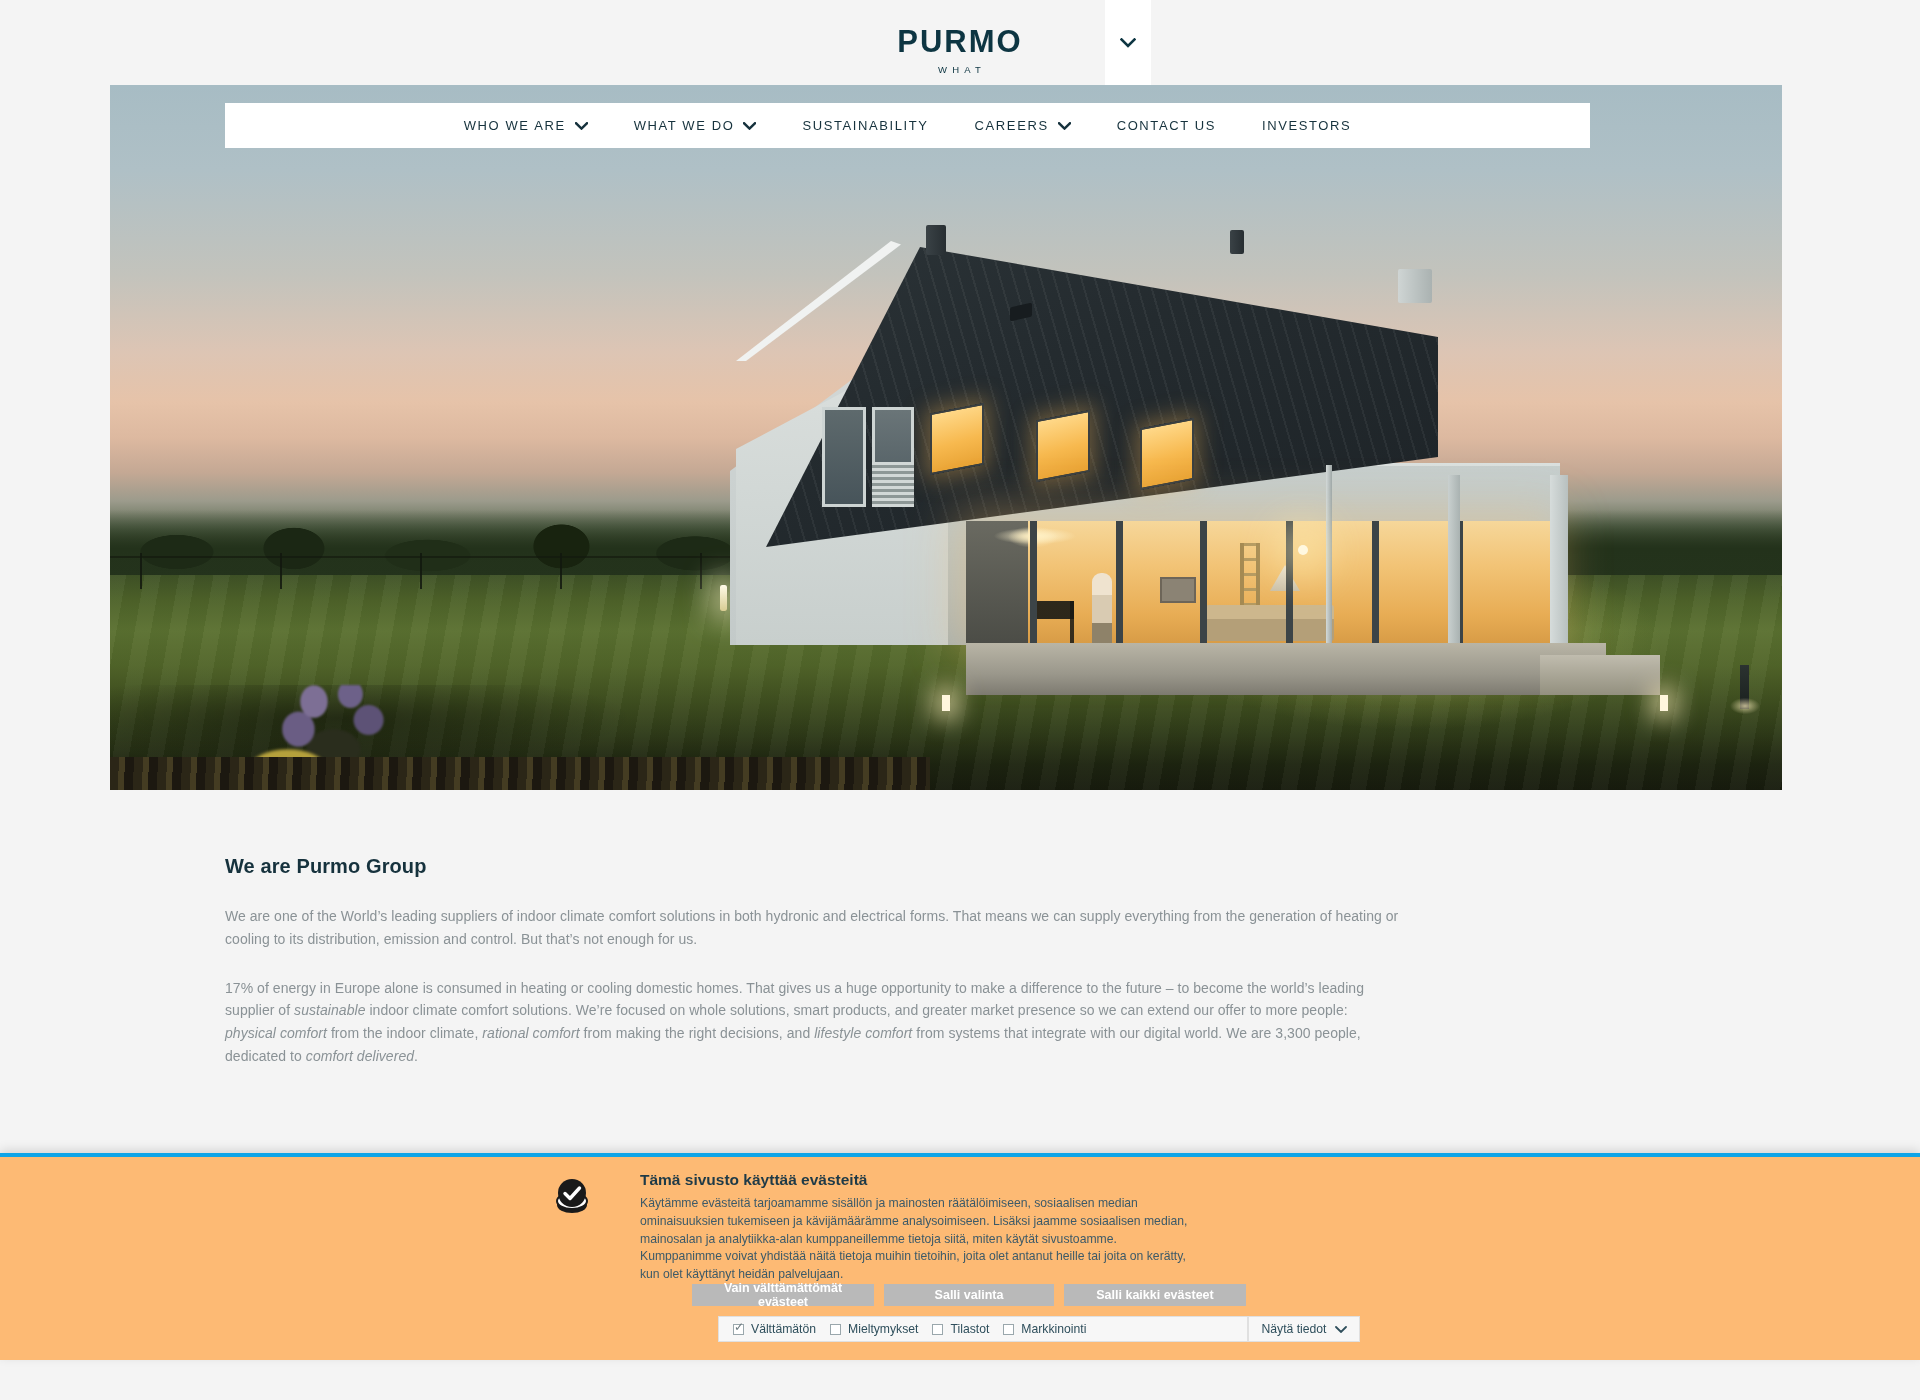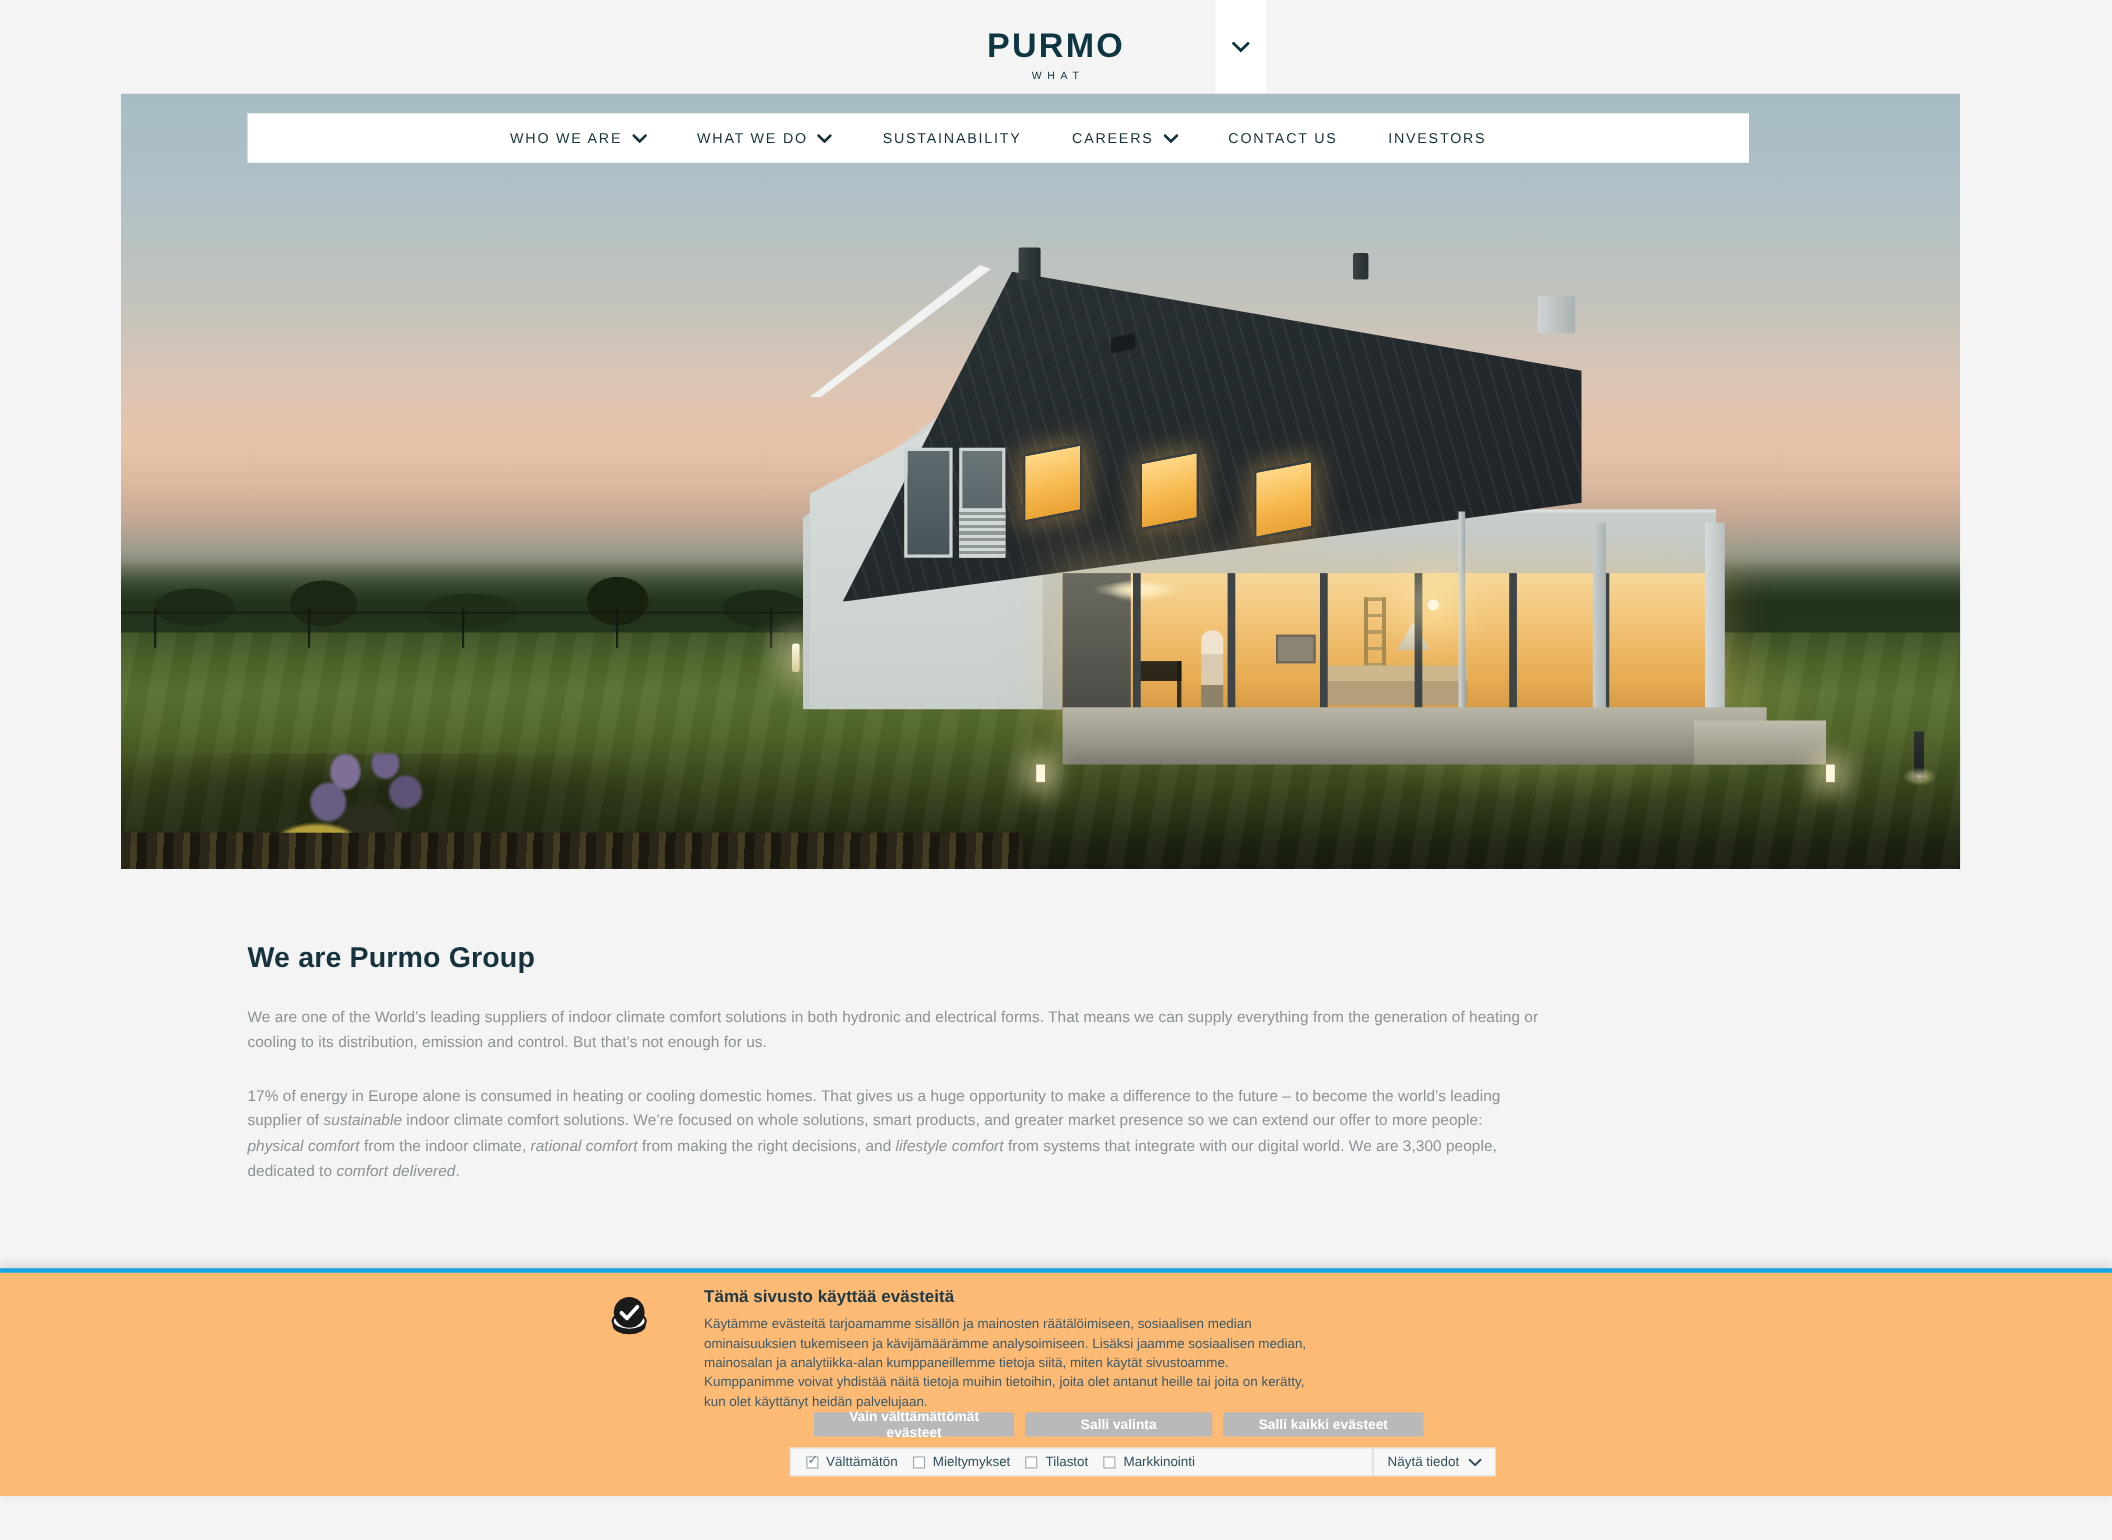--- a/index.html
+++ b/index.html
@@ -316,21 +316,21 @@
     font-family: "DejaVu Sans", sans-serif;
     text-shadow: 0 1px 14px rgba(0,0,0,0.12);
   }
   .hero-head .accent { color: #f5a011; }
   .hero-head .l2 { display: block; }
   .hero-head .l3 { display: block; color: #f5a011; }
 
   
   .content { position: absolute; left: 225px; top: 855px; width: 1175px; }
   .content h2 {
-    font-size: 26px; color: #16323d; font-weight: bold;
+    font-size: 20px; color: #16323d; font-weight: bold;
     margin-bottom: 27px; letter-spacing: 0.1px;
   }
   .content p {
     font-size: 14px; line-height: 1.63; color: #8a9296;
     margin-bottom: 26px; letter-spacing: 0.05px;
   }
   .content p em { font-style: italic; }
 
   
   .cookie {
@@ -353,21 +353,21 @@
   }
   .cookie-btns {
     position: absolute; left: 692px; top: 1320px; display: flex; gap: 10px;
   }
   .c-btn {
     height: 22px; background: #b9b9b9; color: #ffffff;
     font-size: 12.5px; font-weight: bold; border: none; cursor: pointer;
     display: flex; align-items: center; justify-content: center;
     padding: 0 12px;
   }
-  .c-btn.b1 { width: 182px; margin-left: 48px; }
+  .c-btn.b1 { width: 182px; }
   .c-btn.b2 { width: 170px; }
   .c-btn.b3 { width: 182px; }
   .cookie-cats {
     position: absolute; left: 718px; top: 1352px; width: 530px; height: 26px;
     background: #f7f7f7; border: 1px solid #e0e0e0;
     display: flex; align-items: center;
   }
   .cat {
     display: flex; align-items: center; gap: 7px;
     font-size: 12.2px; color: #2f4f5c; padding-left: 14px; white-space: nowrap;

